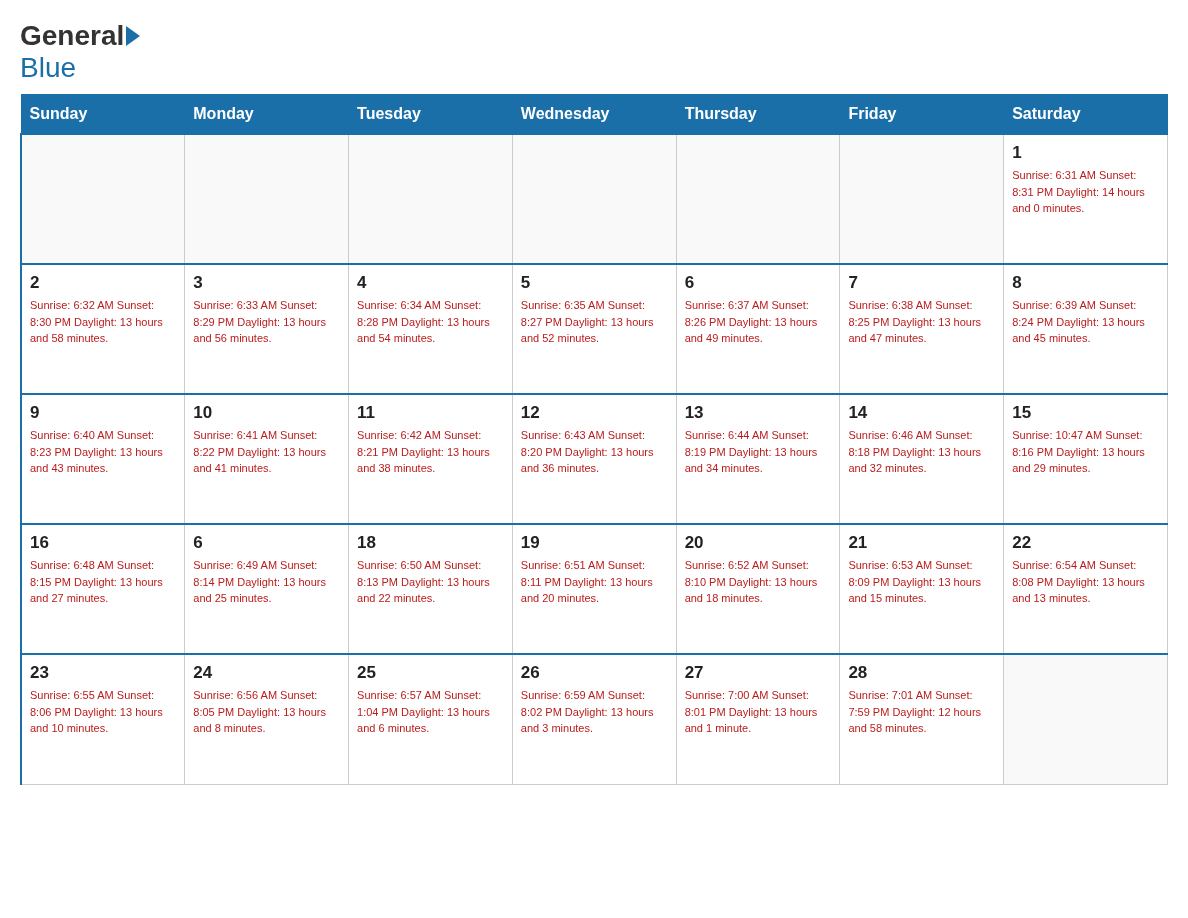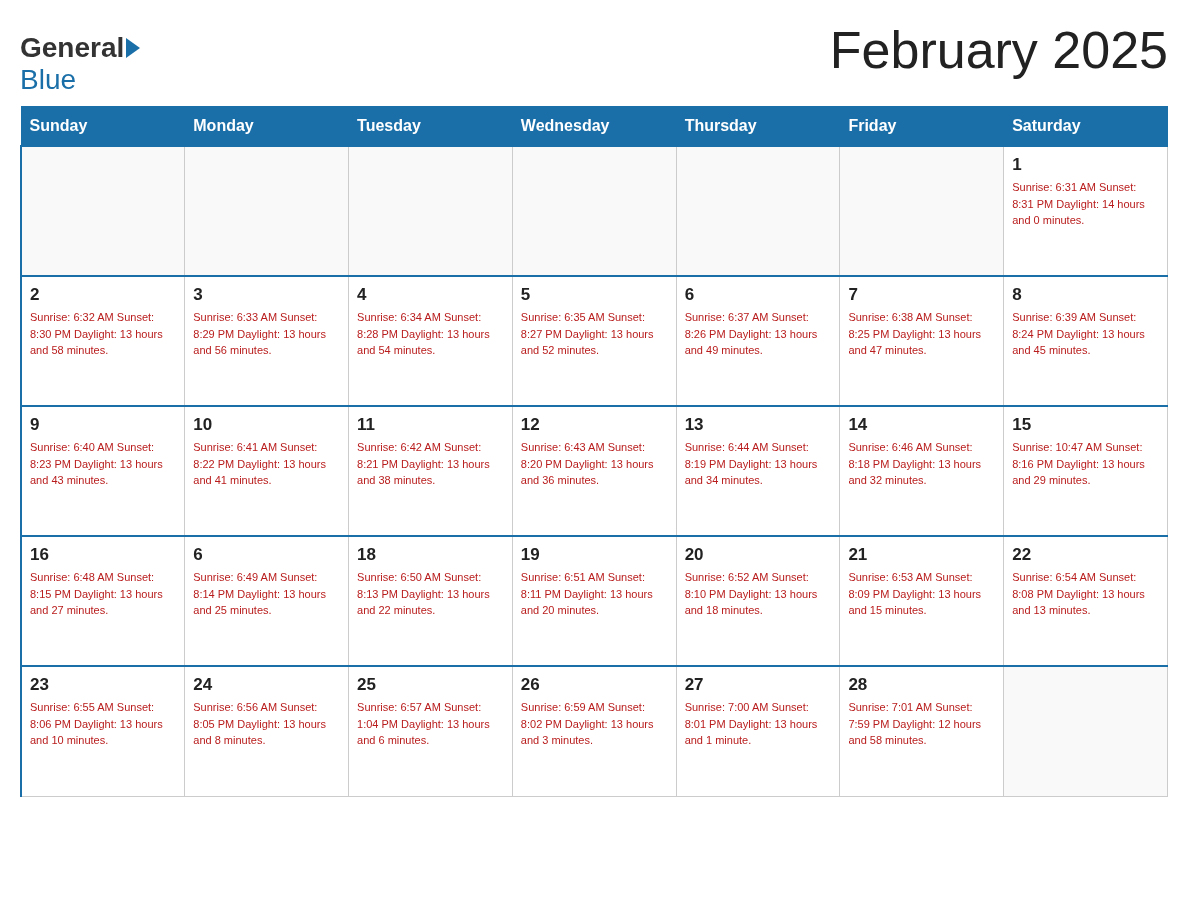--- a/index.html
+++ b/index.html
@@ -20,21 +20,20 @@
       display: flex;
       flex-direction: column;
       align-items: flex-start;
     }
     .logo-text {
       font-size: 28px;
       font-weight: bold;
       color: #333;
       display: flex;
       align-items: center;
-      margin-top: 12px;
     }
     .logo-general {
       color: #333;
     }
     .logo-arrow {
       display: inline-block;
       width: 0;
       height: 0;
       border-left: 14px solid #1a6fa8;
       border-top: 10px solid transparent;
@@ -112,21 +111,20 @@
   <div class="logo">
     <div class="logo-text">
       <span class="logo-general">General</span>
       <span class="logo-arrow"></span>
     </div>
     <div>
       <span class="logo-blue">Blue</span>
     </div>
   </div>
   <div class="title-section">
-    <div class="month-title">February 2025</div>
   </div>
 </div>
 
 <table class="calendar">
   <thead>
     <tr>
     <th>Sunday</th>
         <th>Monday</th>
         <th>Tuesday</th>
         <th>Wednesday</th>

